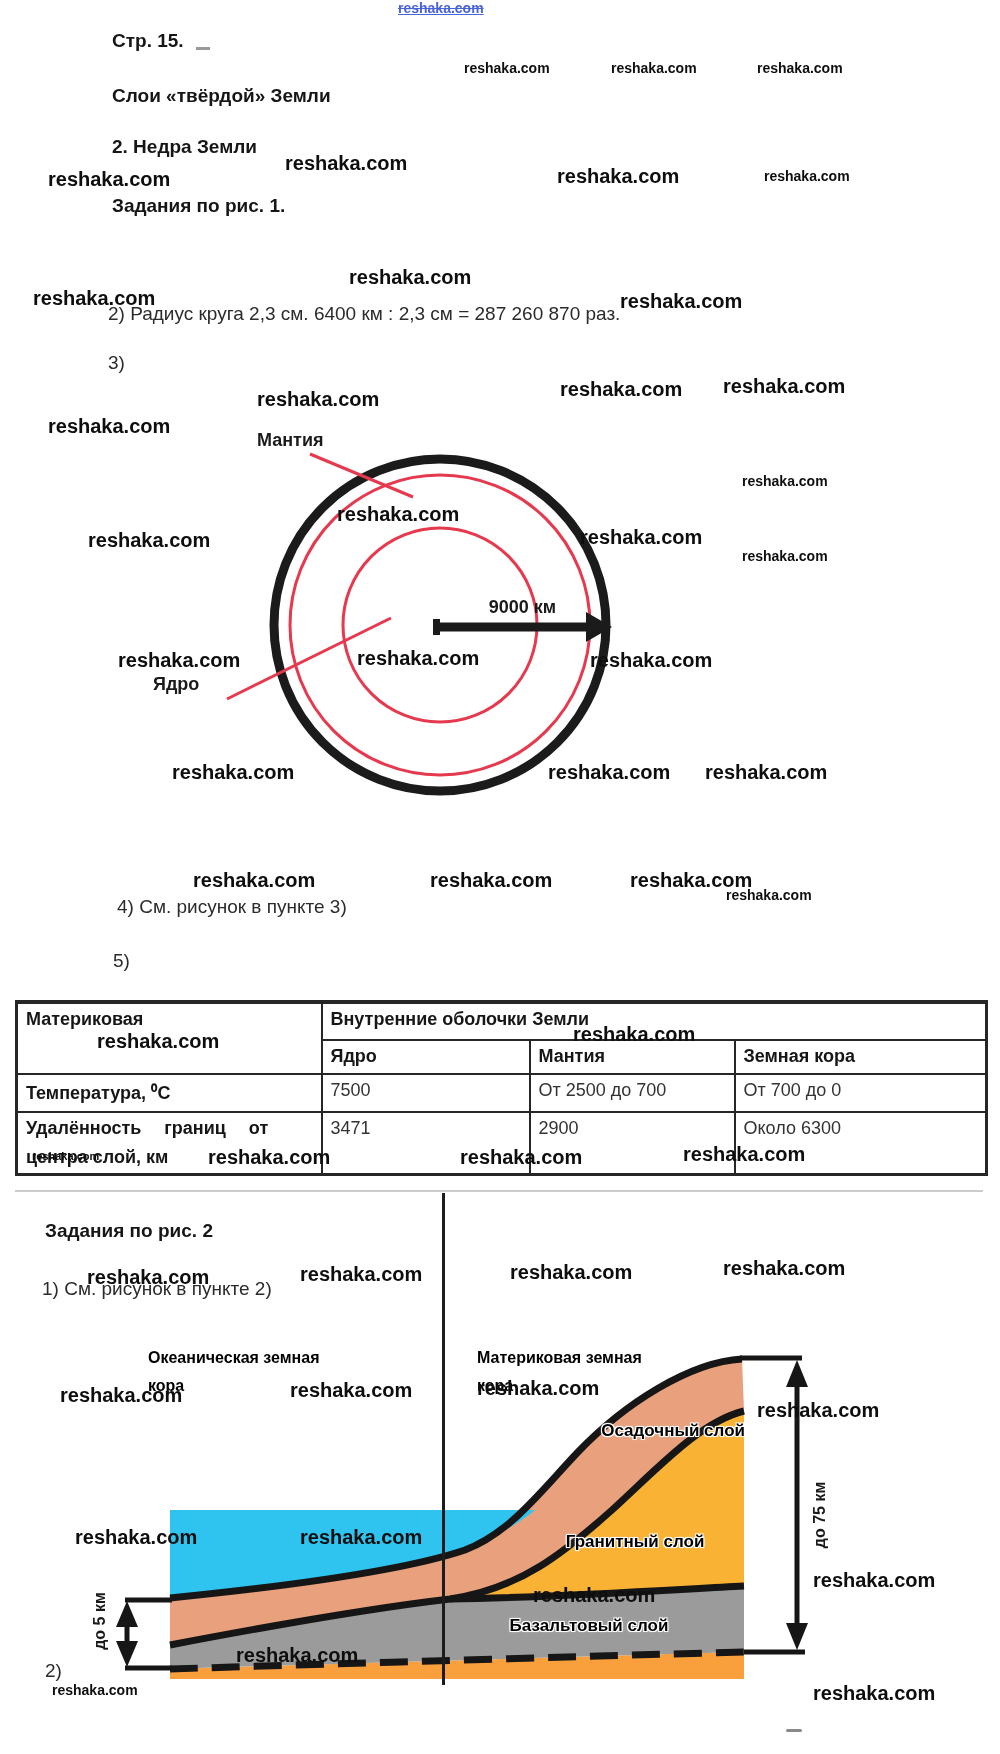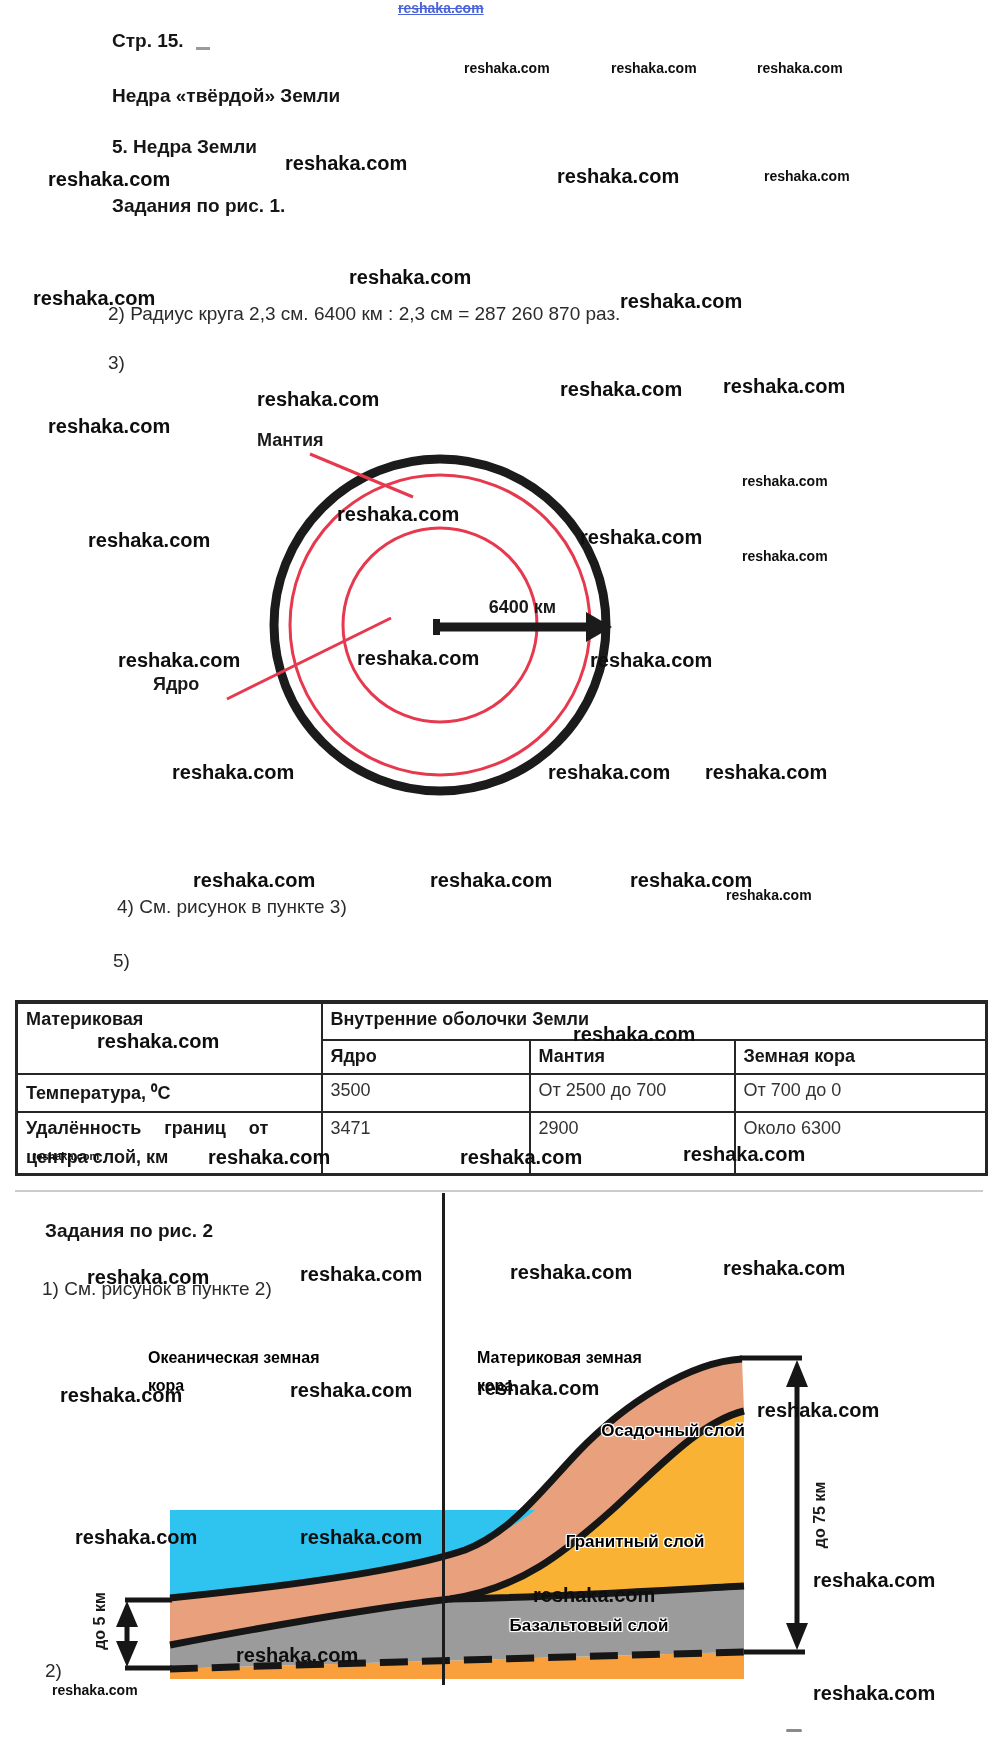--- a/index.html
+++ b/index.html
@@ -28,40 +28,40 @@
   table.tbl td.b{font-weight:bold;color:#161616;}
   .just{word-spacing:18px;}
 </style>
 </head>
 <body>
 
 <div class="page">
 
   <div class="h" style="left:112px;top:30px;">Стр. 15.</div>
   <div class="dash" style="left:196px;top:47px;width:14px;height:3px;"></div>
-  <div class="h" style="left:112px;top:85px;">Недра «твёрдой» Земли</div>
-  <div class="h" style="left:112px;top:136px;">5. Недра Земли</div>
+  <div class="h" style="left:112px;top:85px;">Слои «твёрдой» Земли</div>
+  <div class="h" style="left:112px;top:136px;">2. Недра Земли</div>
   <div class="h" style="left:112px;top:195px;">Задания по рис. 1.</div>
 
   <div class="t" style="left:108px;top:303px;">2) Радиус круга 2,3 см. 6400 км : 2,3 см = 287 260 870 раз.</div>
   <div class="t" style="left:108px;top:352px;">3)</div>
 
   <svg class="fig" style="left:200px;top:425px;" width="440" height="380" viewBox="200 425 440 380">
     <circle cx="440" cy="625" r="166" fill="none" stroke="#1b1b1b" stroke-width="9"></circle>
     <circle cx="440" cy="625" r="150" fill="none" stroke-width="3" stroke="#e6394e"></circle>
     <circle cx="440" cy="625" r="97" fill="none" stroke-width="3" stroke="#e6394e"></circle>
     <line x1="310" y1="454" x2="413" y2="497" stroke-width="3" stroke="#e6394e"></line>
     <line x1="227" y1="699" x2="391" y2="618" stroke-width="3" stroke="#e6394e"></line>
     <rect x="433" y="619" width="7" height="16" fill="#1b1b1b"></rect>
     <line x1="436" y1="627" x2="588" y2="627" stroke="#1b1b1b" stroke-width="9"></line>
     <polygon points="586,612 612,627 586,642" fill="#1b1b1b"></polygon>
   </svg>
   <div class="figlabel" style="left:257px;top:430px;">Мантия</div>
   <div class="figlabel" style="left:153px;top:674px;">Ядро</div>
-  <div class="figlabel" style="left:470px;top:597px;width:105px;text-align:center;">6400 км</div>
+  <div class="figlabel" style="left:470px;top:597px;width:105px;text-align:center;">9000 км</div>
 
   <div class="t" style="left:117px;top:896px;">4) См. рисунок в пункте 3)</div>
   <div class="t" style="left:113px;top:950px;">5)</div>
 
   <table class="tbl">
     <colgroup>
         <col style="width:305px">
         <col style="width:208px">
         <col style="width:205px">
         <col style="width:252px">
@@ -71,21 +71,21 @@
       <td class="b" rowspan="2">Материковая</td>
       <td class="b" colspan="3">Внутренние оболочки Земли</td>
     </tr>
     <tr style="height:34px;">
       <td class="b">Ядро</td>
       <td class="b">Мантия</td>
       <td class="b">Земная кора</td>
     </tr>
     <tr style="height:38px;">
       <td class="b">Температура, ⁰С</td>
-      <td>3500</td>
+      <td>7500</td>
       <td>От 2500 до 700</td>
       <td>От 700 до 0</td>
     </tr>
     <tr style="height:54px;">
       <td class="b">
         <div class="just">Удалённость границ от</div>
         <div style="margin-top:8px;">центра слой, км</div>
       </td>
       <td>3471</td>
       <td>2900</td>

